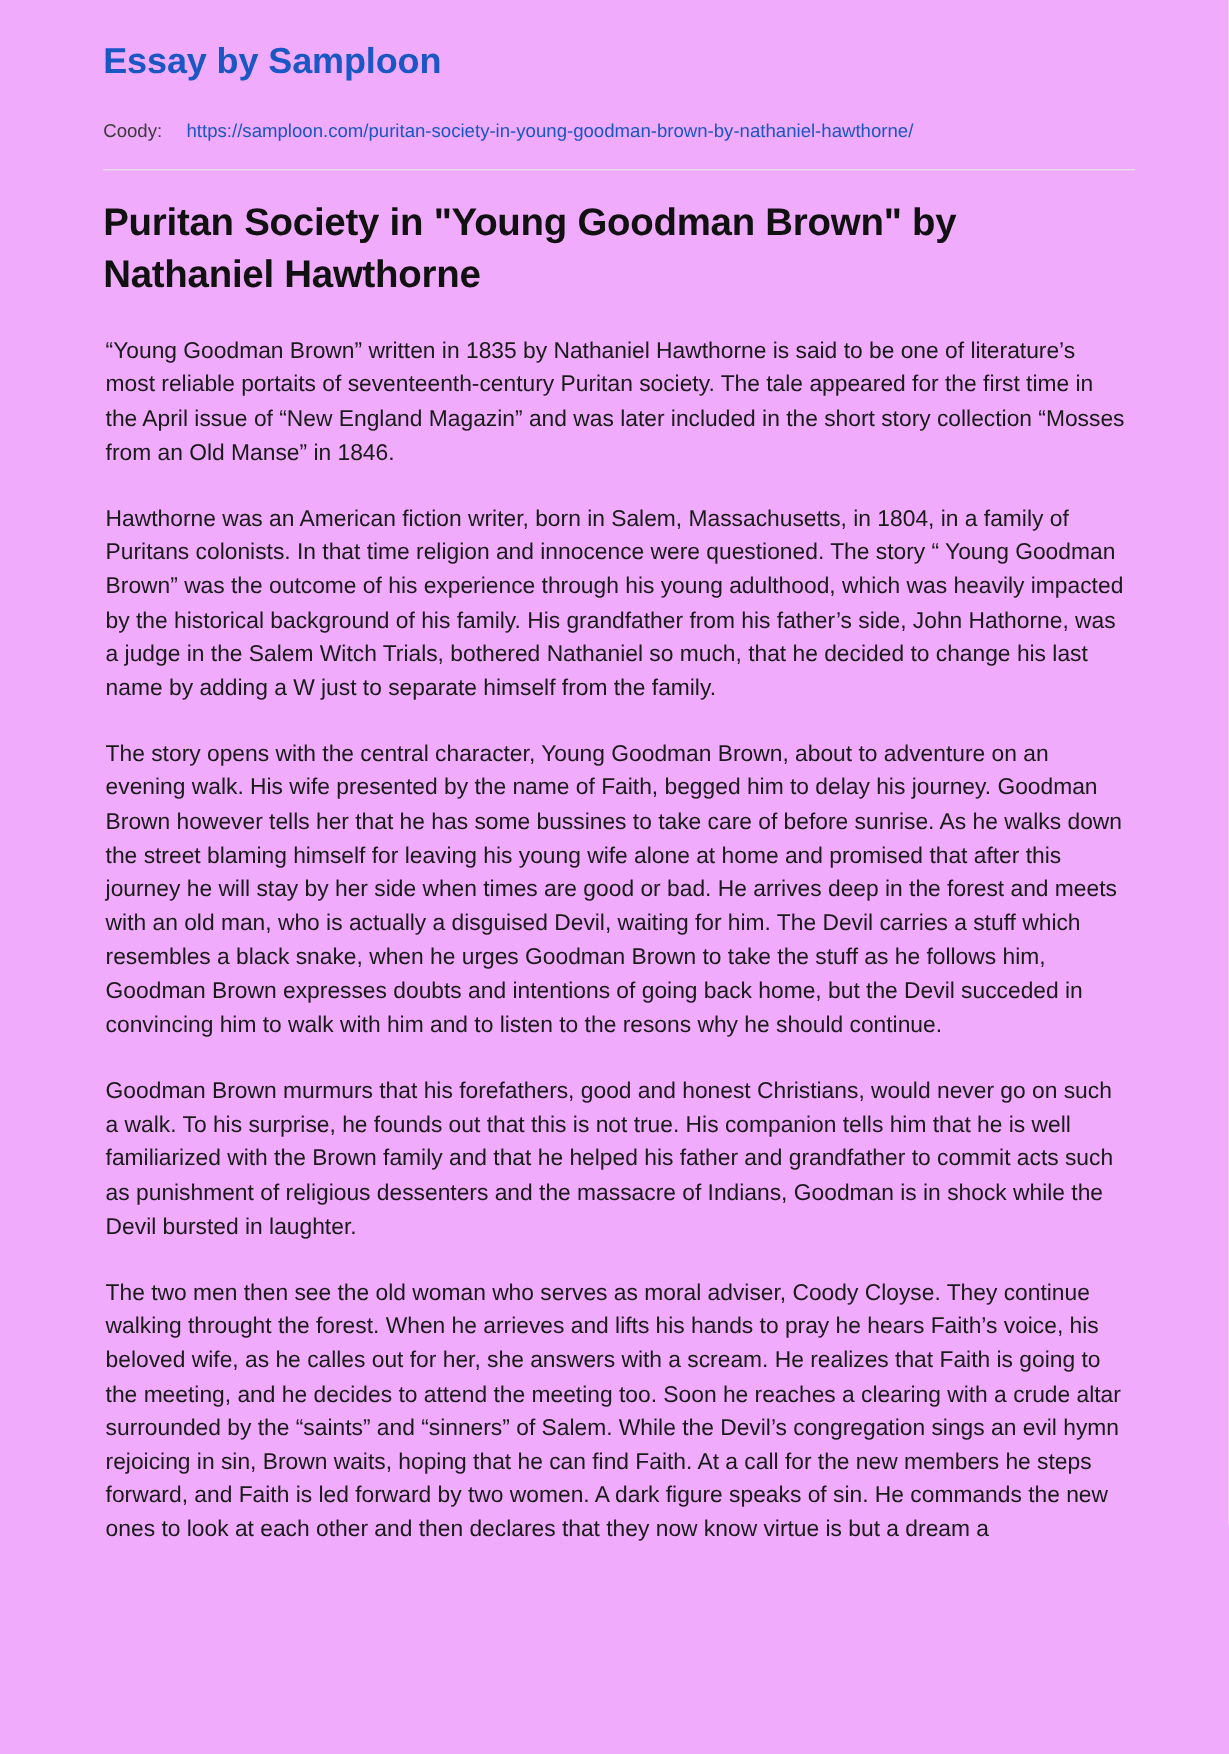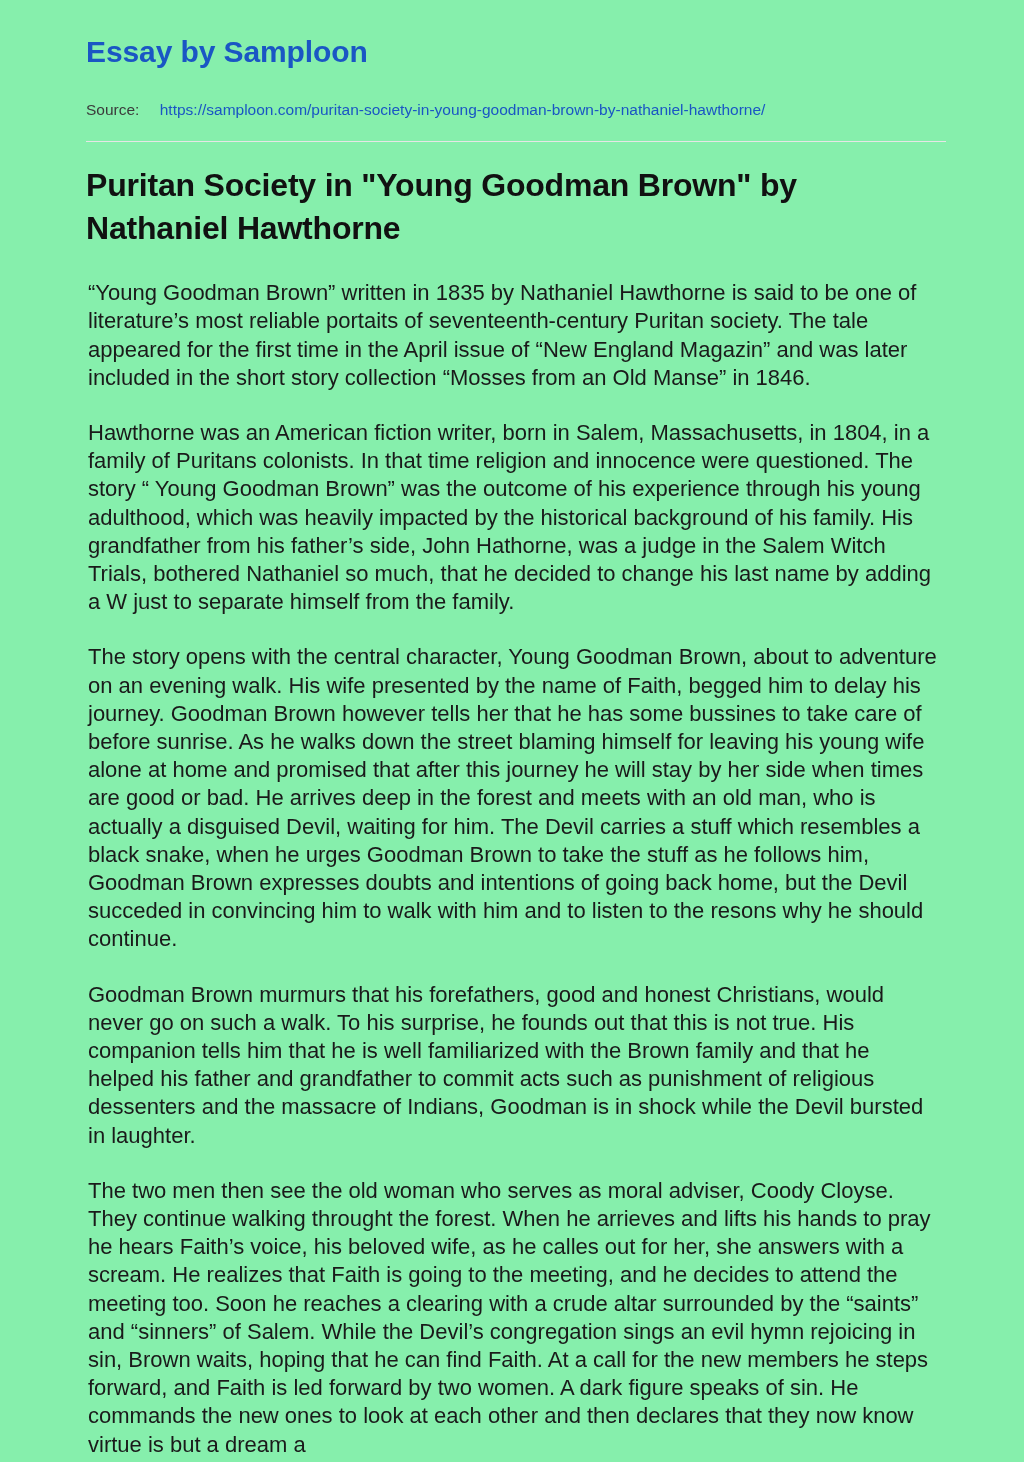--- a/index.html
+++ b/index.html
@@ -10,21 +10,21 @@
   }
   body {
     width: 1024px;
     min-height: 1462px;
     font-family: "Liberation Sans", sans-serif;
     -webkit-font-smoothing: antialiased;
   }
   .page {
     width: 1024px;
     min-height: 1462px;
-    background: #86efac;
+    background: #f0abfc;
     box-sizing: border-box;
     padding: 0;
     position: relative;
     overflow: hidden;
   }
   .content {
     margin: 0 auto;
     width: 856px;
     padding-top: 34px;
     box-sizing: border-box;
@@ -70,41 +70,41 @@
     color: #111111;
     line-height: 1.33;
     letter-spacing: -0.2px;
     margin: 22px 0 0 2px;
     max-width: 800px;
   }
   .article-body {
     margin: 30px 0 0 4px;
   }
   .article-body p {
-    font-size: 22px;
+    font-size: 19px;
     line-height: 28.2px;
     color: #1a1a1a;
     margin: 0 0 27px 0;
     max-width: 852px;
     font-weight: 500;
   }
   .article-body p:last-child {
     margin-bottom: 0;
   }
 </style>
 </head>
 <body>
 
 <div class="page">
   <div class="content">
 
     <div class="site-logo">Essay by Samploon</div>
 
     <div class="source-line">
-      <span class="source-label">Source:</span>
+      <span class="source-label">Coody:</span>
       <span class="source-url">https://samploon.com/puritan-society-in-young-goodman-brown-by-nathaniel-hawthorne/</span>
     </div>
 
     <hr class="divider">
 
     <h1 class="article-title">Puritan Society in "Young Goodman Brown" by Nathaniel Hawthorne</h1>
 
     <div class="article-body">
       <p>“Young Goodman Brown” written in 1835 by Nathaniel Hawthorne is said to be one of literature’s most reliable portaits of seventeenth-century Puritan society. The tale appeared for the first time in the April issue of “New England Magazin” and was later included in the short story collection “Mosses from an Old Manse” in 1846.</p>
       <p>Hawthorne was an American fiction writer, born in Salem, Massachusetts, in 1804, in a family of Puritans colonists. In that time religion and innocence were questioned. The story “ Young Goodman Brown” was the outcome of his experience through his young adulthood, which was heavily impacted by the historical background of his family. His grandfather from his father’s side, John Hathorne, was a judge in the Salem Witch Trials, bothered Nathaniel so much, that he decided to change his last name by adding a W just to separate himself from the family.</p>

